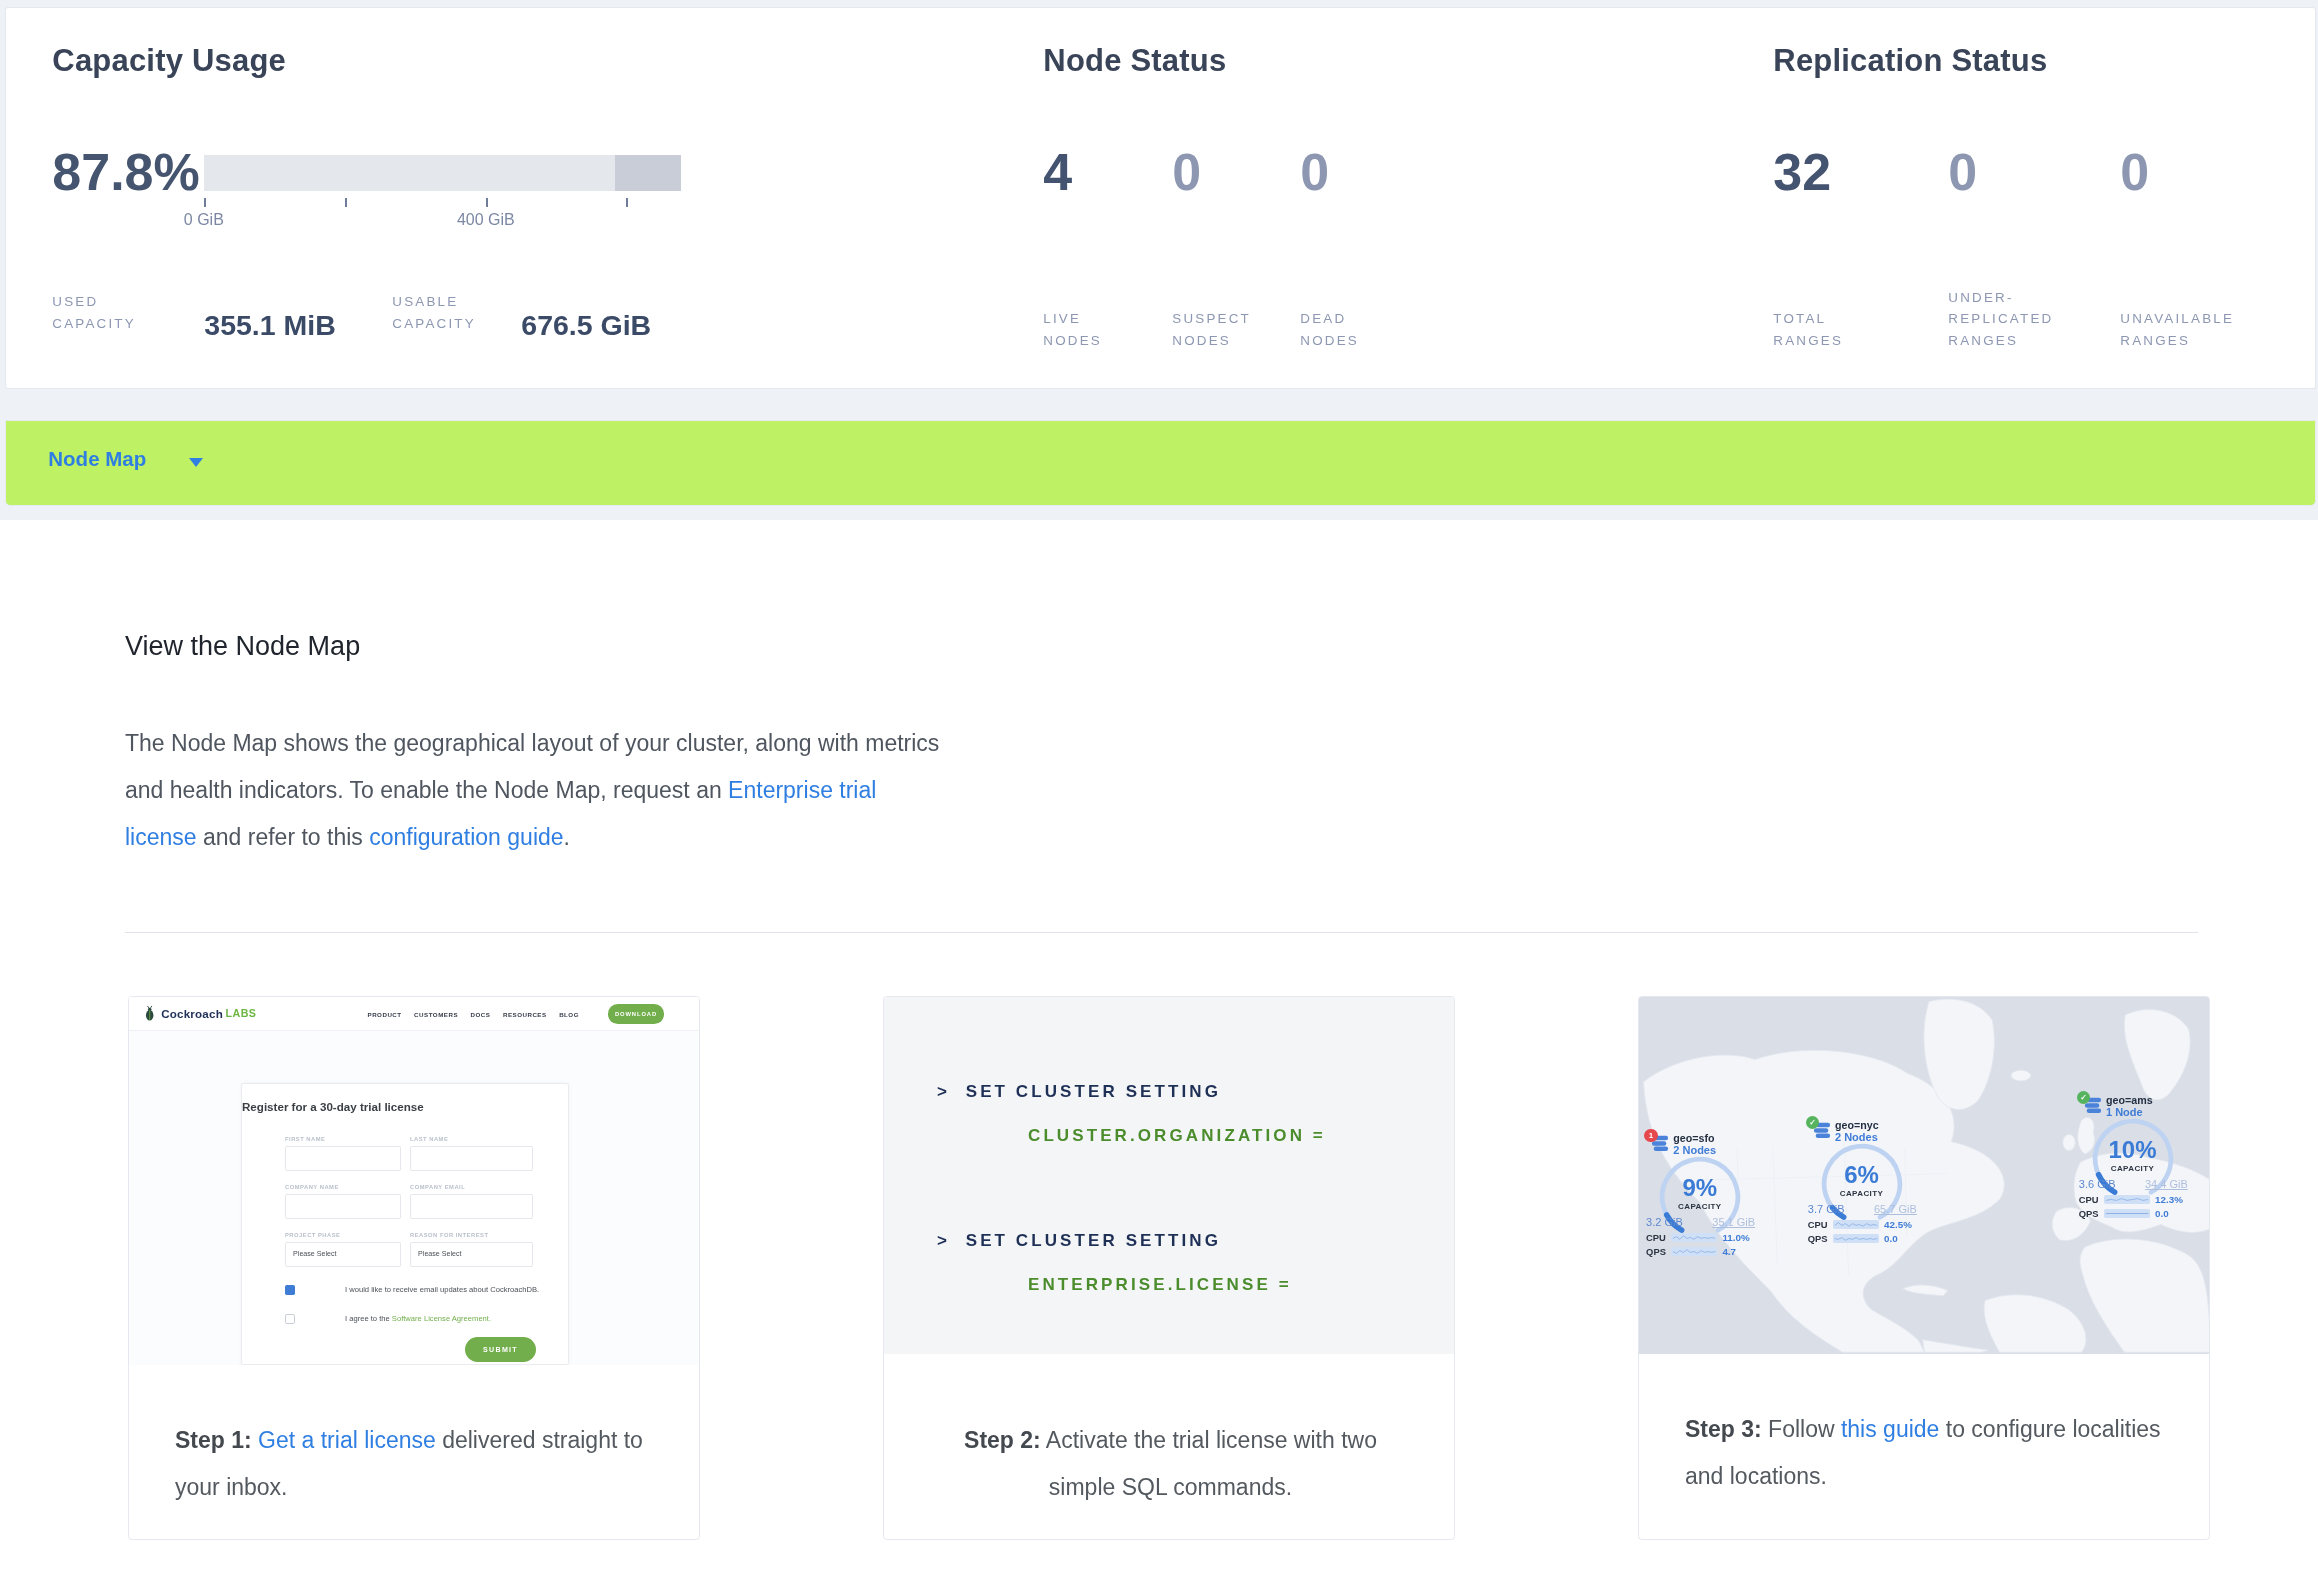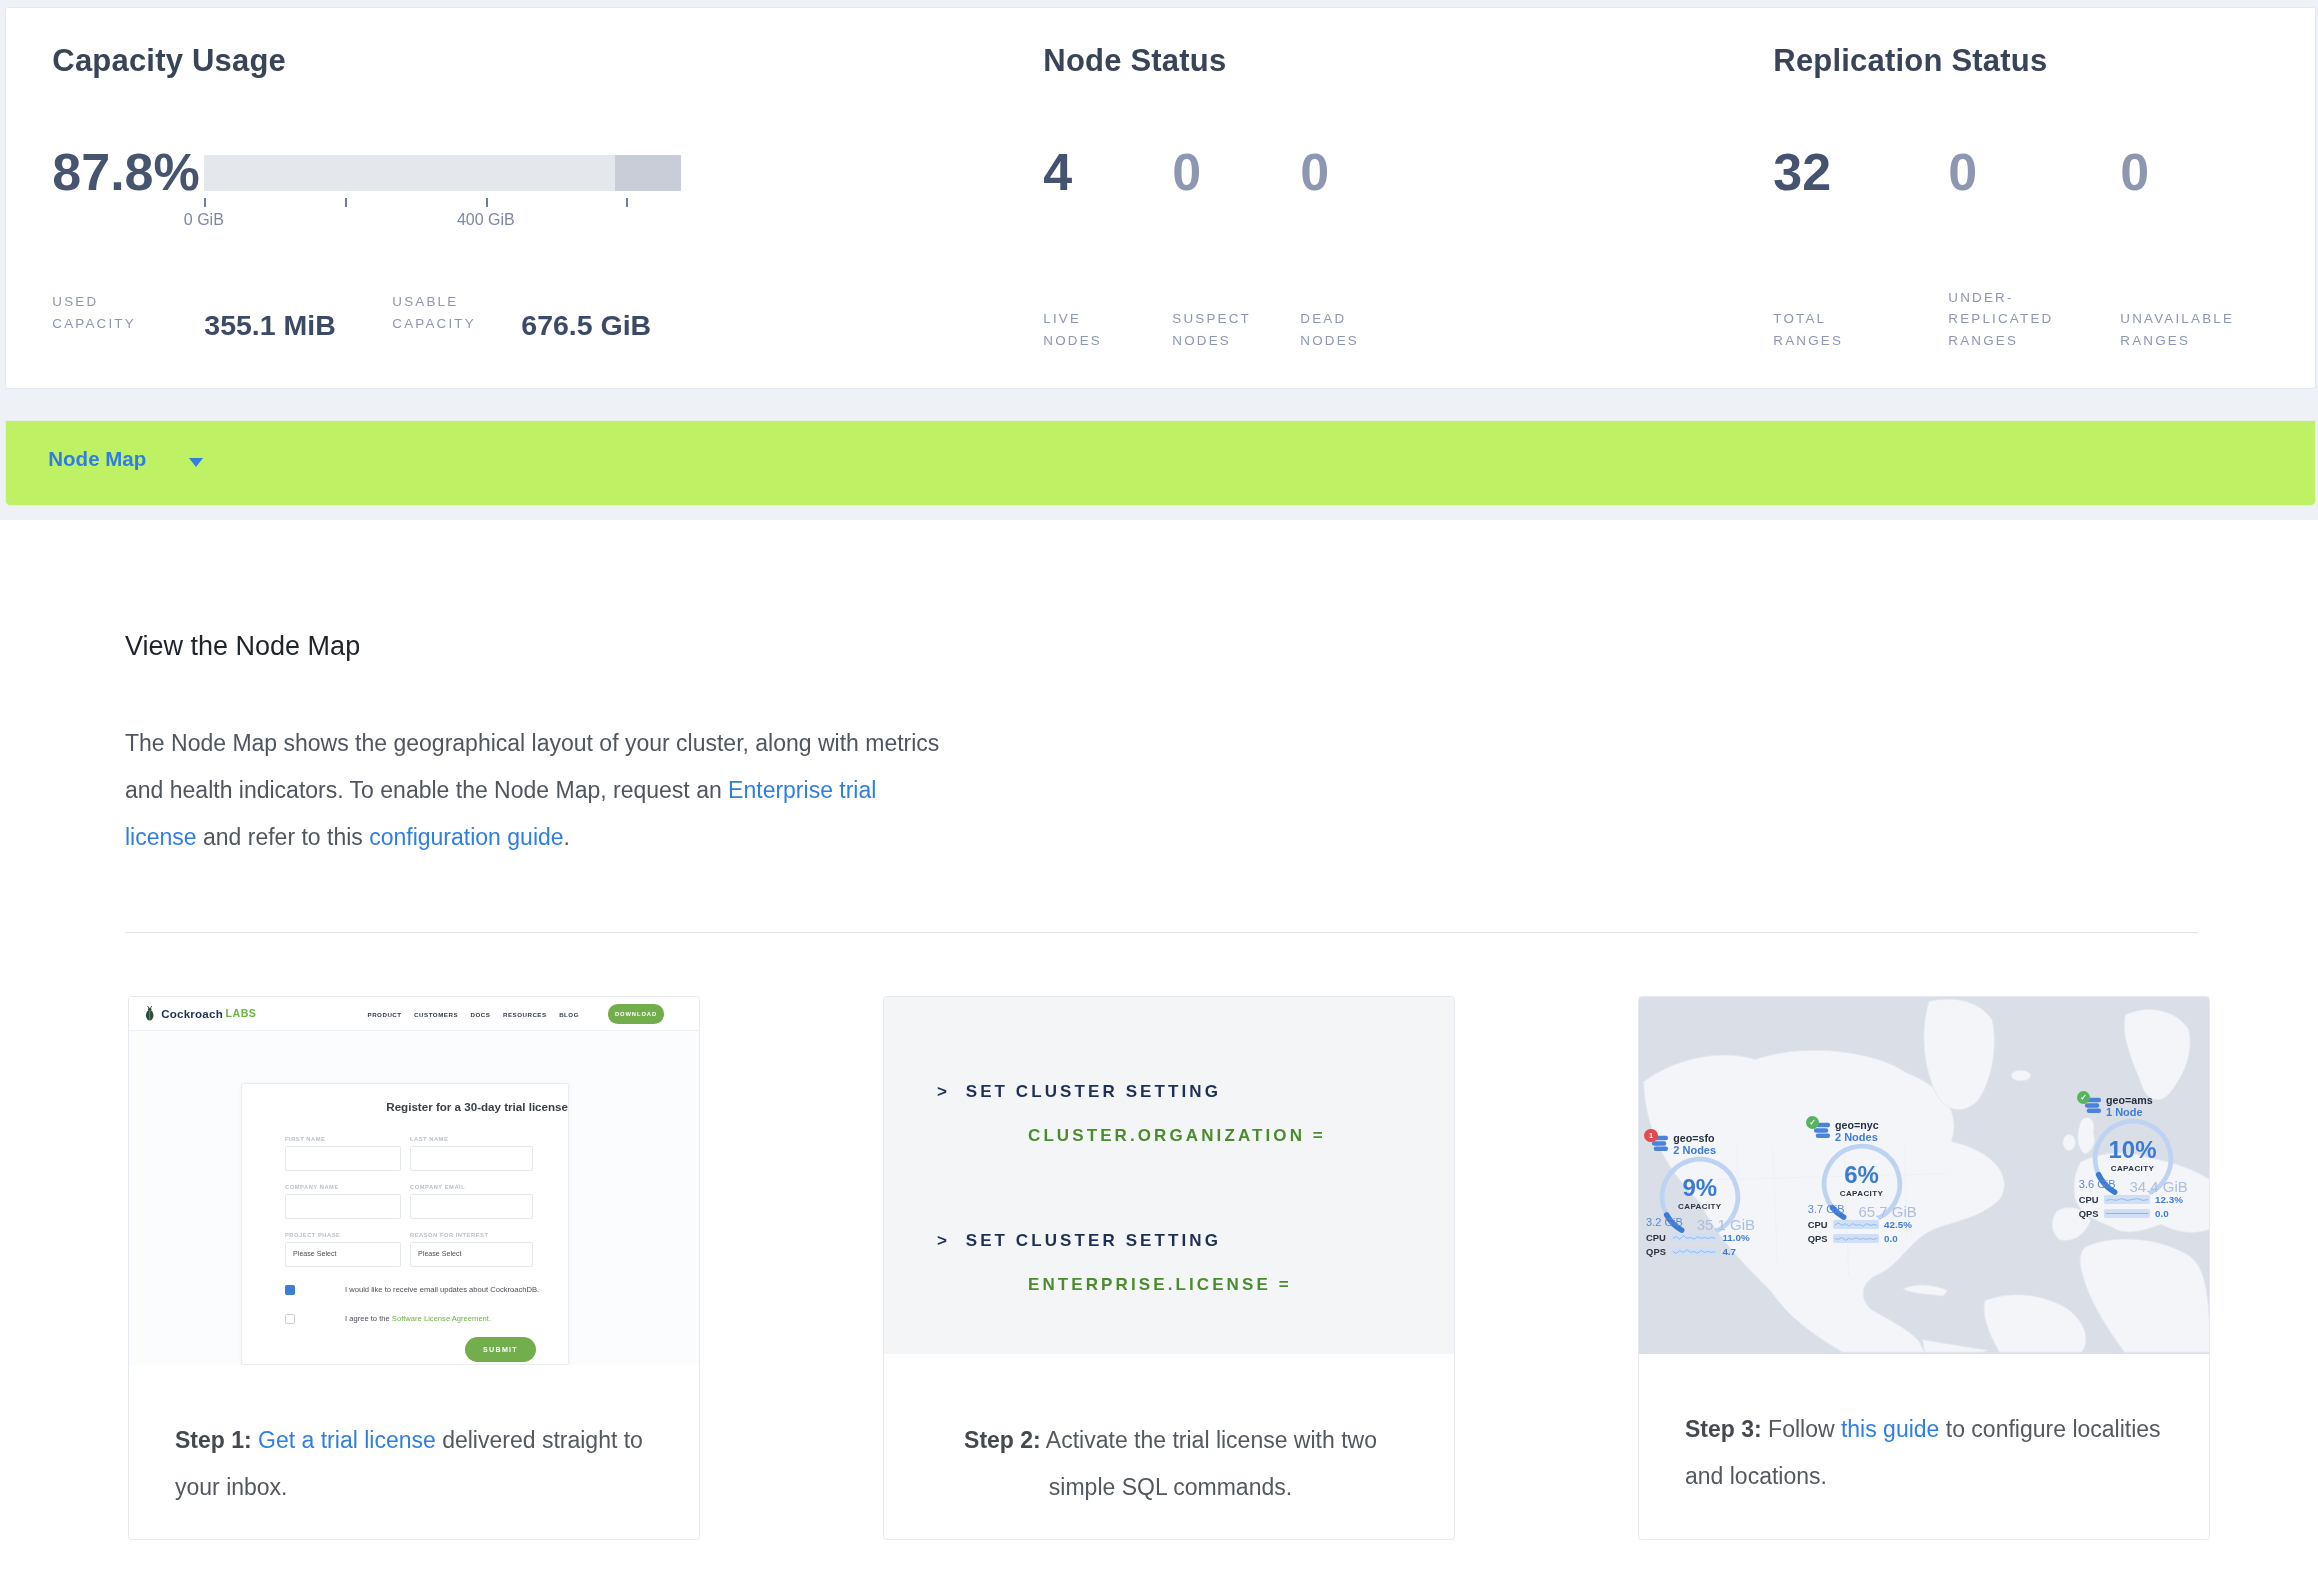--- a/index.html
+++ b/index.html
@@ -62,21 +62,21 @@
   .mini-logo { position:absolute; left:14.3px; top:8px; display:flex; align-items:center; }
   .mini-logo .lg-name { font-size:11.6px; font-weight:700; color:#1f3157; margin-left:4.5px; letter-spacing:0.2px; }
   .mini-logo .lg-suffix { font-size:10.7px; font-weight:600; color:#6cb644; margin-left:2.7px; letter-spacing:0.4px; }
   .mini-nav { position:absolute; right:121px; top:0; height:34px; display:flex; align-items:center; gap:12.5px; }
   .mini-nav span { font-size:6.2px; font-weight:700; color:#343c4a; letter-spacing:0.5px; }
   .mini-download { position:absolute; right:36px; top:7.1px; width:56px; height:19.6px; border-radius:9.8px;
     background:#72ae4b; color:#fff; font-size:5.8px; font-weight:700; letter-spacing:0.9px;
     display:flex; align-items:center; justify-content:center; }
   .mini-form { position:absolute; left:112px; top:86px; width:328px; height:282px; background:#fff;
     border:0.9px solid #e9ebef; border-radius:2.7px; box-shadow:0 0.9px 3.6px rgba(40,50,70,.06); }
-  .mini-form-title { position:absolute; left:0; top:16px; width:100%; text-align:right;
+  .mini-form-title { position:absolute; left:0; top:16px; width:100%; text-align:left;
     font-size:11.6px; font-weight:600; color:#3a3f46; }
   .mf-label { position:absolute; font-size:5.8px; font-weight:600; letter-spacing:0.5px; color:#b9bfca; }
   .mf-input { position:absolute; height:25px; background:#fff; border:0.9px solid #e4e7eb; border-radius:1.8px;
     font-size:7.1px; color:#4a4f57; line-height:23px; padding-left:7.1px; }
   .mf-c1 { left:43px; width:116px; } .mf-c2 { left:168px; width:123px; }
   .mf-check-row { position:absolute; left:43px; display:flex; align-items:center; gap:6.2px; }
   .mf-box { width:9.8px; height:9.8px; border-radius:1.8px; }
   .mf-box.checked { background:#3f7cd6; }
   .mf-box.empty { background:#fff; border:0.9px solid #c8cdd6; }
   .mf-check-row .txt { font-size:7.6px; color:#4a4f57;padding-left:44px; }
@@ -106,21 +106,21 @@
   .g-track { fill:none; stroke:#bed3f2; stroke-width:5.5; stroke-dasharray:232 44.5;
     transform:rotate(119deg); transform-origin:50% 50%; stroke-linecap:round; }
   .g-fill { fill:none; stroke:#3a7bd5; stroke-width:6.5; stroke-dasharray:var(--fill,25) 276;
     transform:rotate(119deg); transform-origin:50% 50%; stroke-linecap:round; }
   .loc-pct { position:absolute; left:12.5px; top:45px; width:86px; text-align:center;
     font-size:24px; font-weight:700; color:#3a7bd5; }
   .loc-cap { position:absolute; left:12.5px; top:73px; width:86px; text-align:center;
     font-size:8px; font-weight:700; letter-spacing:0.4px; color:#2c3442; }
   .gib-row { position:absolute; left:1.8px; top:87px; width:109px; display:flex; justify-content:space-between; }
   .gib-used { font-size:11px; color:#5c88d0; }
-  .gib-total { font-size:15px; color:#aebfdd; }
+  .gib-total { font-size:11px; color:#aebfdd;text-decoration:underline; }
   .metric-row { position:absolute; left:1.8px; width:112px; height:10.7px; display:flex; align-items:center; }
   .m-cpu { top:103px; } .m-qps { top:117px; }
   .metric-row .ml { width:25px; font-size:9.4px; font-weight:700; color:#2c3442; }
   .metric-row .mv { margin-left:5.3px; font-size:9.8px; font-weight:700; color:#3f7cd6; }
   .spark { width:46px; height:9px; }
 
   [data-interactable="true"] { cursor:pointer; }
 </style>
 </head>
 <body>

